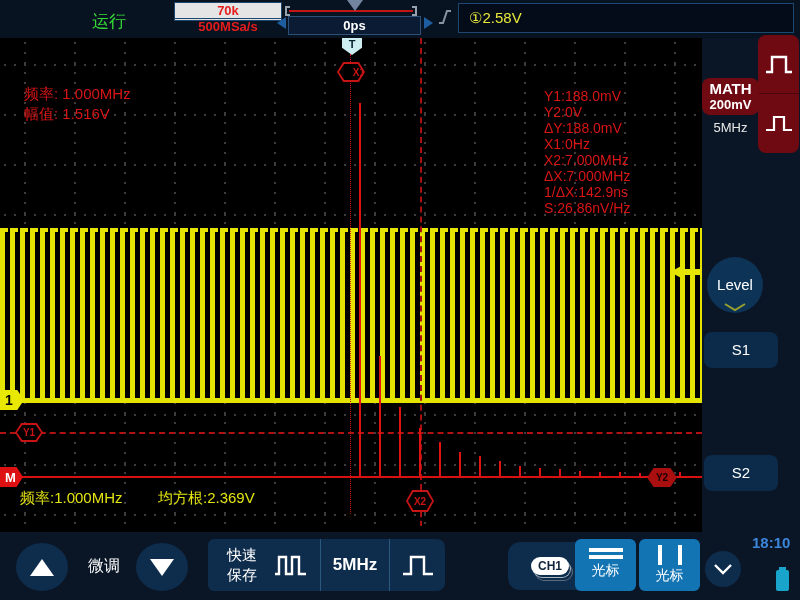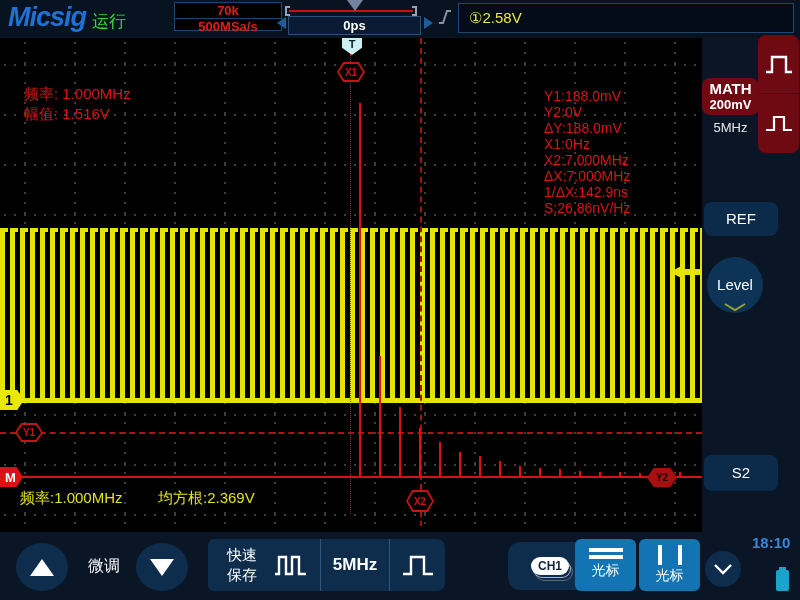--- a/index.html
+++ b/index.html
@@ -7,21 +7,21 @@
   body {
     position:relative; overflow:hidden; background:#0a1626;
     font-family:"Liberation Sans", sans-serif; color:#fff;
   }
   .abs { position:absolute; }
 
   
   .topbar { left:0; top:0; width:800px; height:38px; background:#081322; }
   .logo { left:8px; top:2px; font-size:27px; font-style:italic; font-weight:900; color:#1f71d6; letter-spacing:-1px; }
   .run-status { left:92px; top:10px; font-size:17px; color:#35d935; }
-  .sample-box { left:174px; top:2px; width:108px; height:29px; border:1px solid #1d4670; background:#000000; }
+  .sample-box { left:174px; top:2px; width:108px; height:19px; border:1px solid #1d4670; background:#e5e5e5; }
   .sample-box .row { height:15px; line-height:15px; text-align:center; color:#e51c1c; font-size:13px; font-weight:bold; }
   .sample-box .row + .row { border-top:1px solid #1d4670; }
   .tri-left  { left:277px; top:17px; width:0; height:0; border-top:6px solid transparent; border-bottom:6px solid transparent; border-right:9px solid #1e5ea0; }
   .tri-right { left:424px; top:17px; width:0; height:0; border-top:6px solid transparent; border-bottom:6px solid transparent; border-left:9px solid #1e5ea0; }
   .tl-line { left:289px; top:10px; width:124px; height:2px; background:#c41414; }
   .tl-bracket-l { left:285px; top:6px; width:5px; height:10px; border-left:2px solid #98a2ae; border-top:2px solid #98a2ae; border-bottom:2px solid #98a2ae; }
   .tl-bracket-r { left:412px; top:6px; width:5px; height:10px; border-right:2px solid #98a2ae; border-top:2px solid #98a2ae; border-bottom:2px solid #98a2ae; }
   .tl-slider { left:347px; top:0; width:0; height:0; border-left:8px solid transparent; border-right:8px solid transparent; border-top:11px solid #72849e; }
   .pos-box { left:288px; top:16px; width:133px; height:19px; background:#0a1b33; border:1px solid #2d5078; color:#fff; font-size:13px; text-align:center; line-height:17px;font-weight:bold; }
   .slope-icon { left:437px; top:7px; }
@@ -54,21 +54,21 @@
   .baseline { left:0; top:438px; width:702px; height:2px; background:#d81212; }
   .peak { position:absolute; width:2px; background:#e01313; }
 
   .hex { display:flex; align-items:center; justify-content:center;
     clip-path:polygon(22% 0,78% 0,100% 50%,78% 100%,22% 100%,0 50%);
     background:#c81414; color:#c81414; font-size:10px; font-weight:bold; }
   .hex::before { content:""; position:absolute; inset:2px; clip-path:polygon(22% 0,78% 0,100% 50%,78% 100%,22% 100%,0 50%); background:#000; }
   .hex span { position:relative; z-index:1; }
   .hex.filled { background:#aa0f0f; color:#1a0000; }
   .hex.filled::before { display:none; }
-  .hex-x1 { left:337px; top:24px; width:28px; height:20px; }
+  .hex-x1 { left:337px; top:24px; width:28px; height:20px;justify-content:flex-end; }
   .hex-x2 { left:406px; top:452px; width:28px; height:22px; }
   .hex-y1 { left:15px; top:385px; width:28px; height:19px; }
   .hex-y2 { left:647px; top:430px; width:30px; height:19px; }
 
   .t-marker { left:342px; top:0; width:20px; height:17px; background:#cfeef2;
     clip-path:polygon(0 0,100% 0,100% 58%,50% 100%,0 58%);
     color:#06202a; font-size:11px; font-weight:bold; text-align:center; line-height:12px; }
   .tag { display:flex; align-items:center; font-weight:bold;
     clip-path:polygon(0 0,72% 0,100% 50%,72% 100%,0 100%); padding-left:5px; }
   .m-tag  { left:0; top:429px; width:23px; height:20px; background:#dd1111; color:#fff; font-size:13px; }
@@ -116,21 +116,20 @@
   .cursor-btn .lbl { display:block; margin-top:2px; }
   .chev-btn { left:705px; top:19px; width:36px; height:36px; border-radius:50%; background:#0e2c4c; display:flex; align-items:center; justify-content:center; }
   .clock { left:752px; top:2px; color:#3b86da; font-size:15px; font-weight:bold; }
   .battery { left:776px; top:38px; width:13px; height:21px; background:#18a4cb; border-radius:2px; }
   .battery::before { content:""; position:absolute; top:-3px; left:3px; width:7px; height:3px; background:#18a4cb; }
 </style>
 </head>
 <body>
 
 <div class="abs topbar">
-  <div class="abs logo">Micsig</div>
   <div class="abs run-status">运行</div>
   <div class="abs sample-box">
     <div class="row">70k</div>
     <div class="row">500MSa/s</div>
   </div>
   <div class="abs tri-left"></div>
   <div class="abs tl-bracket-l"></div>
   <div class="abs tl-line"></div>
   <div class="abs tl-bracket-r"></div>
   <div class="abs tl-slider"></div>
@@ -225,30 +224,30 @@
       <svg width="30" height="26" viewBox="0 0 30 26">
           <path d="M2 20 H10 V7 H20 V20 H28" stroke="#fff" stroke-width="2.2" fill="none"></path>
         </svg>
     </div>
   </div>
   <div class="abs math-badge">
     <div class="l1">MATH</div>
     <div class="l2">200mV</div>
   </div>
   <div class="abs math-scale">5MHz</div>
-  <div class="abs side-btn btn-ref">REF</div>
   <div class="abs level-btn">
     <svg class="chev up" viewBox="0 0 24 9">
         <polyline points="2,8 12,2 22,8" stroke="#9aa02c" stroke-width="2" fill="none"></polyline>
       </svg>
     <div class="level-circle">Level</div>
     <svg class="chev down" viewBox="0 0 24 9">
         <polyline points="2,1 12,7 22,1" stroke="#9aa02c" stroke-width="2" fill="none"></polyline>
       </svg>
   </div>
+  <div class="abs side-btn btn-s1">S1</div>
   <div class="abs side-btn btn-s2">S2</div>
 </div>
 
 <div class="abs bottombar">
   <div class="abs circle-btn btn-up">
       <div class="tri-up"></div>
     </div>
   <div class="abs fine-label">微调</div>
   <div class="abs circle-btn btn-down">
       <div class="tri-down"></div>

